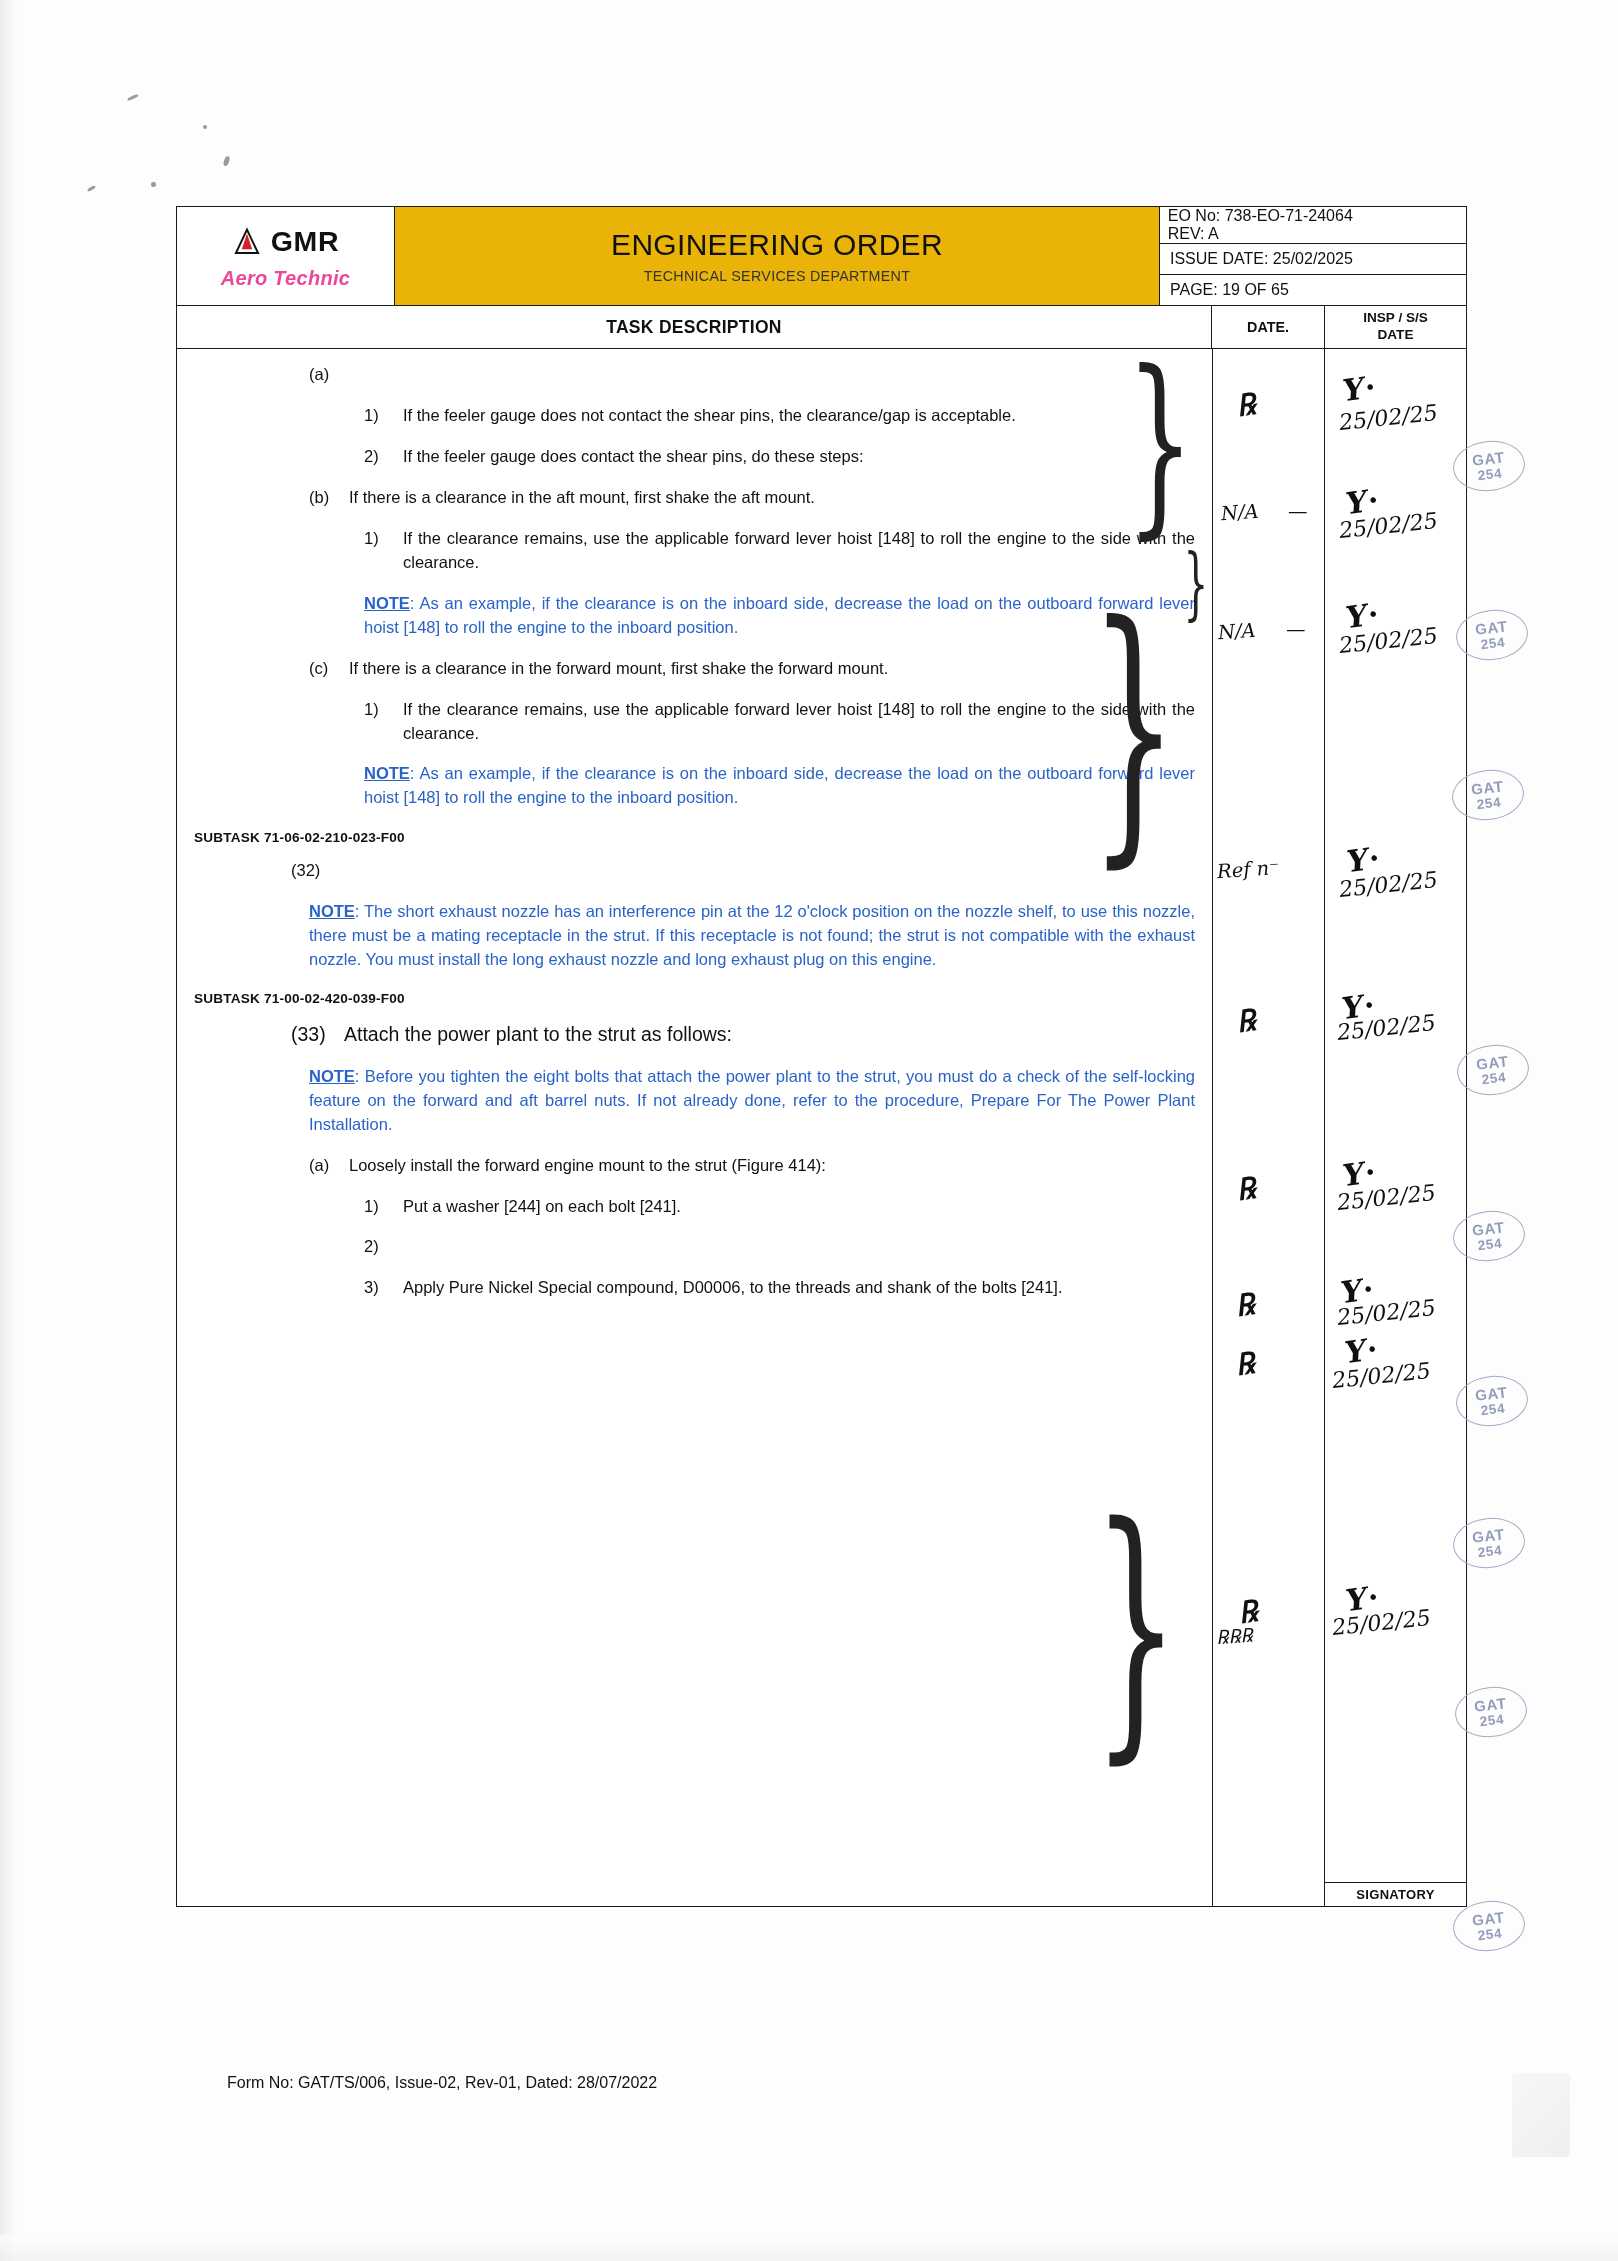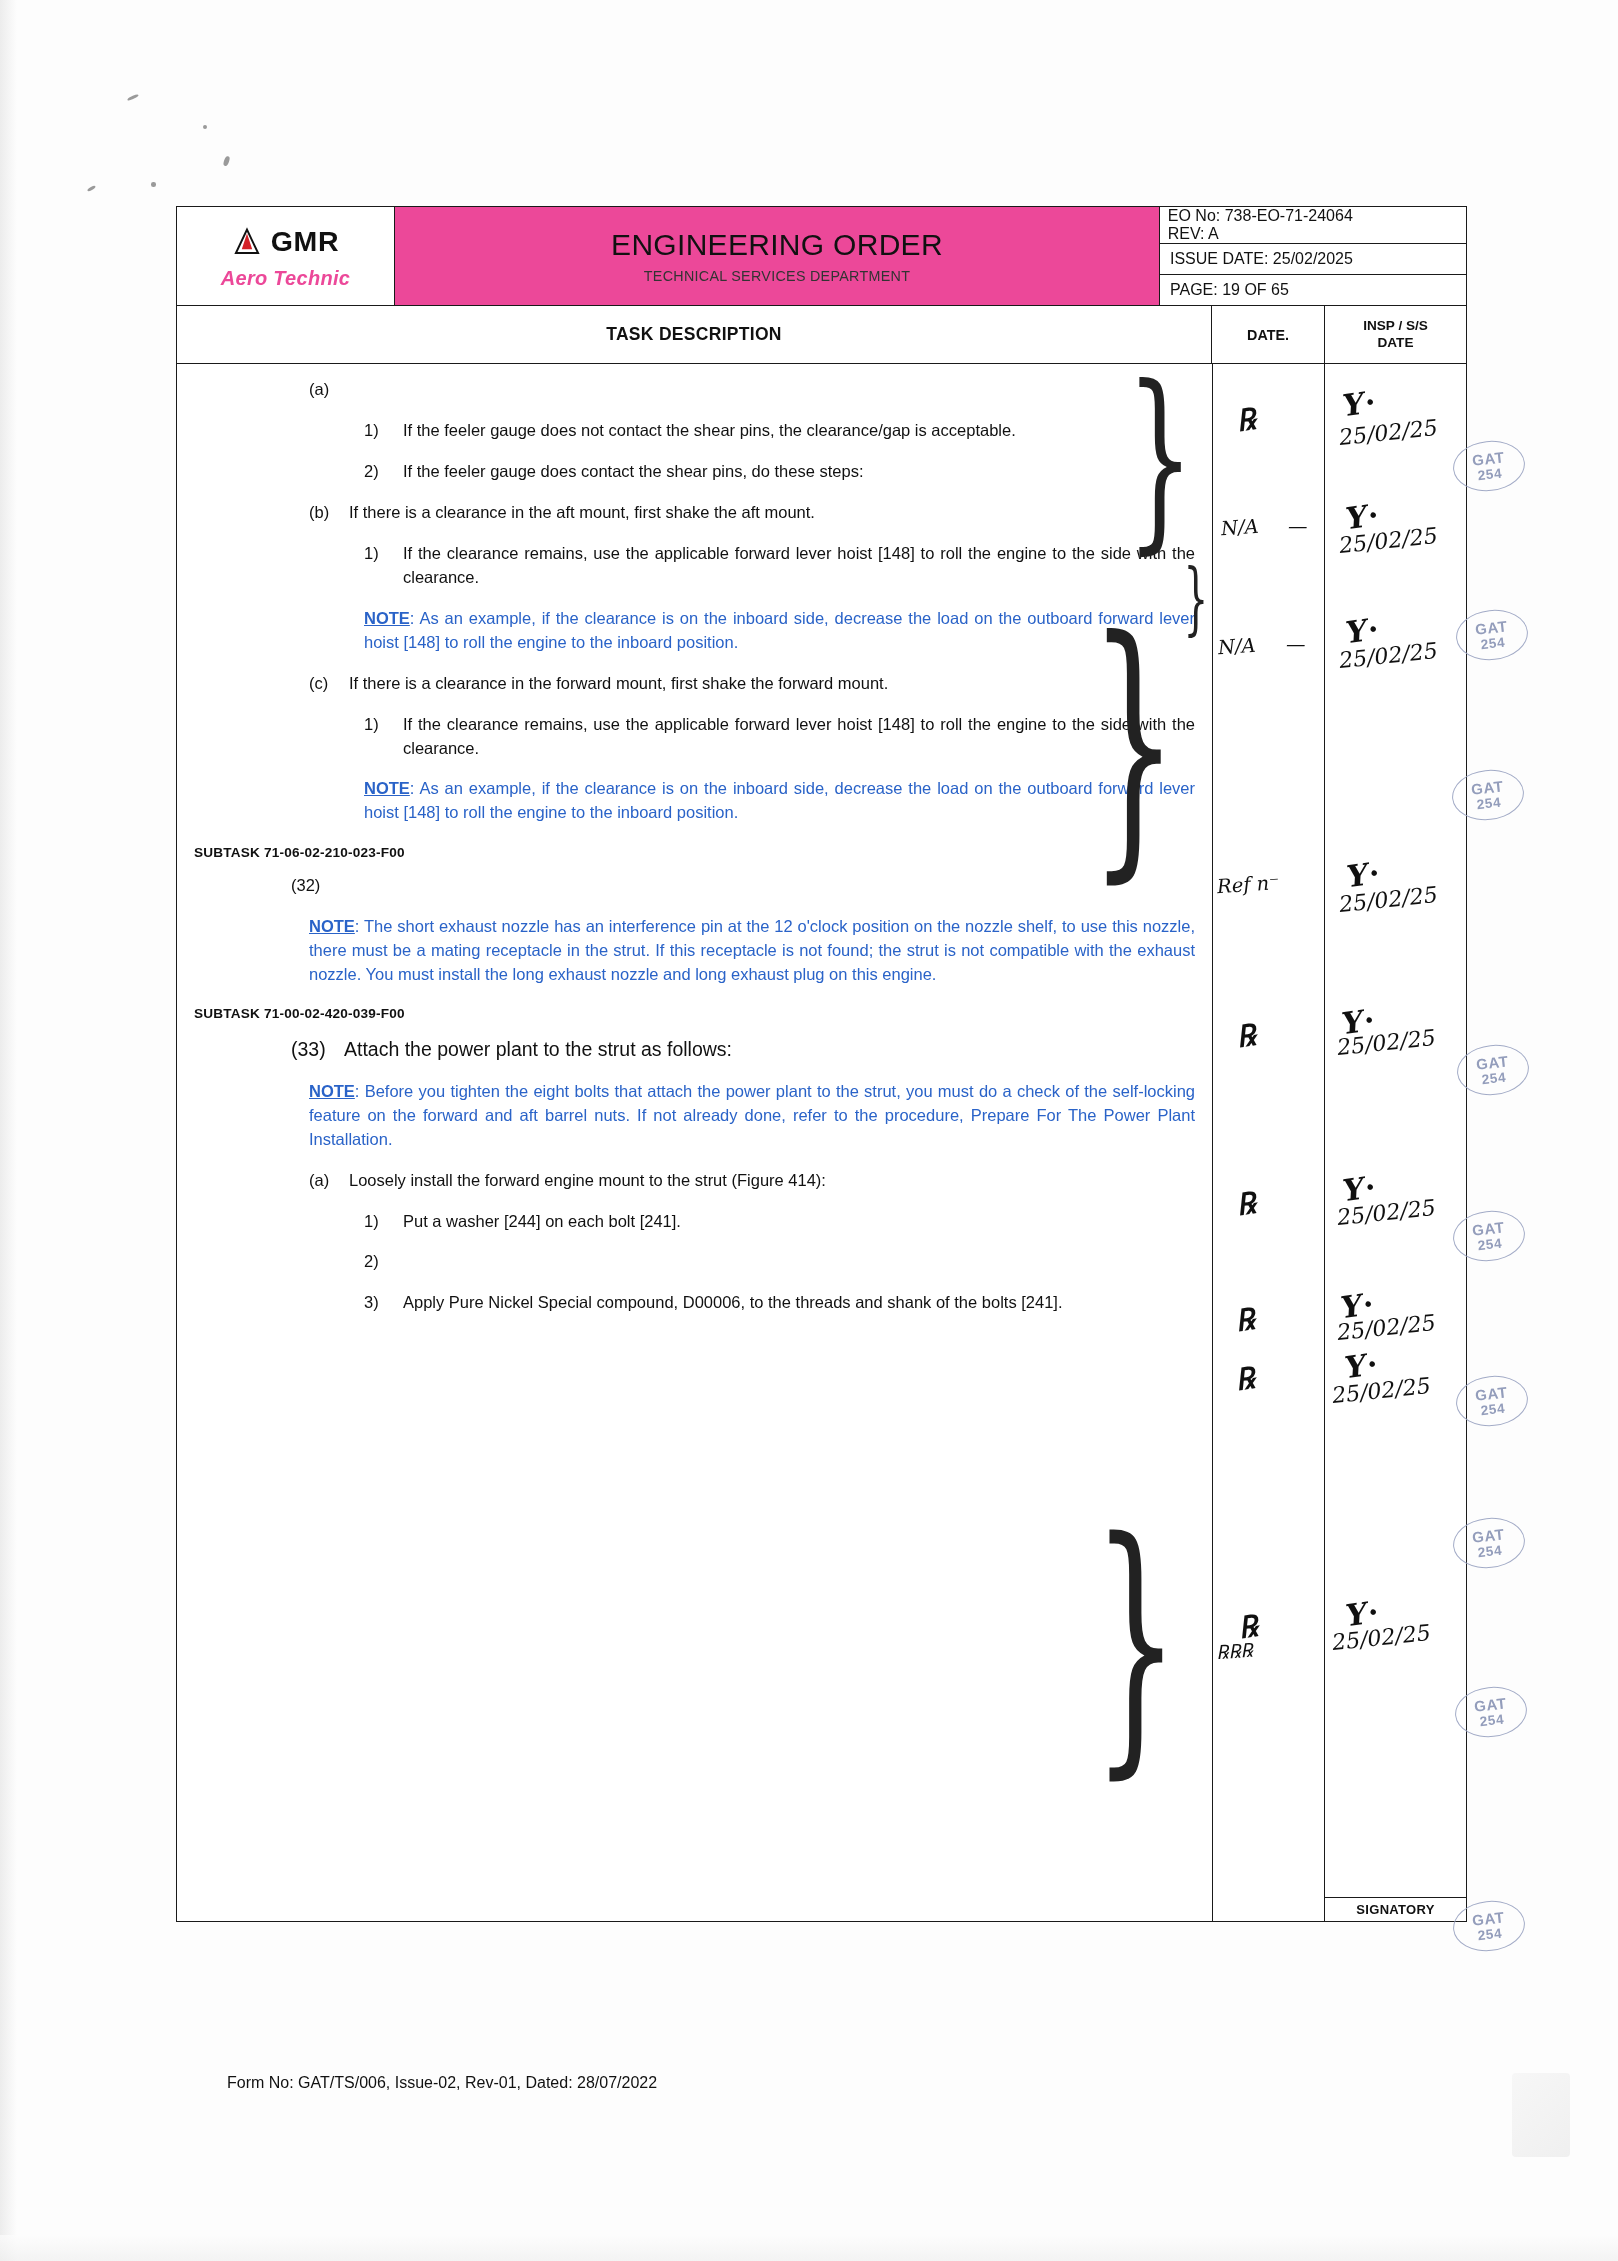--- a/index.html
+++ b/index.html
@@ -80,21 +80,21 @@
     font-size: 20px;
     font-style: italic;
     font-weight: bold;
     color: #ec4899;
     margin-top: 9px;
     letter-spacing: 0.3px;
   }
 
   .hdr-title {
     flex: 1;
-    background: #ec4899;
+    background: #eab308;
     border-right: 1.9px solid #1a1a1a;
     box-sizing: border-box;
     display: flex;
     flex-direction: column;
     align-items: center;
     justify-content: center;
   }
   .hdr-title-main {
     font-size: 30px;
     letter-spacing: 0.3px;
@@ -132,21 +132,21 @@
     justify-content: center;
     padding-left: 7.8px;
   }
   .hdr-meta-stack .l1 { font-size: 16px; }
   .hdr-meta-stack .l2 { font-size: 16px; }
 
   
   .colhdr {
     display: flex;
     border-bottom: 1.9px solid #1a1a1a;
-    height: 58px;
+    height: 43px;
     box-sizing: border-box;
   }
   .colhdr-task {
     flex: 1;
     display: flex; align-items: center; justify-content: center;
     font-size: 17.5px;
     font-weight: bold;
     letter-spacing: 0.3px;
     border-right: 1.9px solid #1a1a1a;
   }

